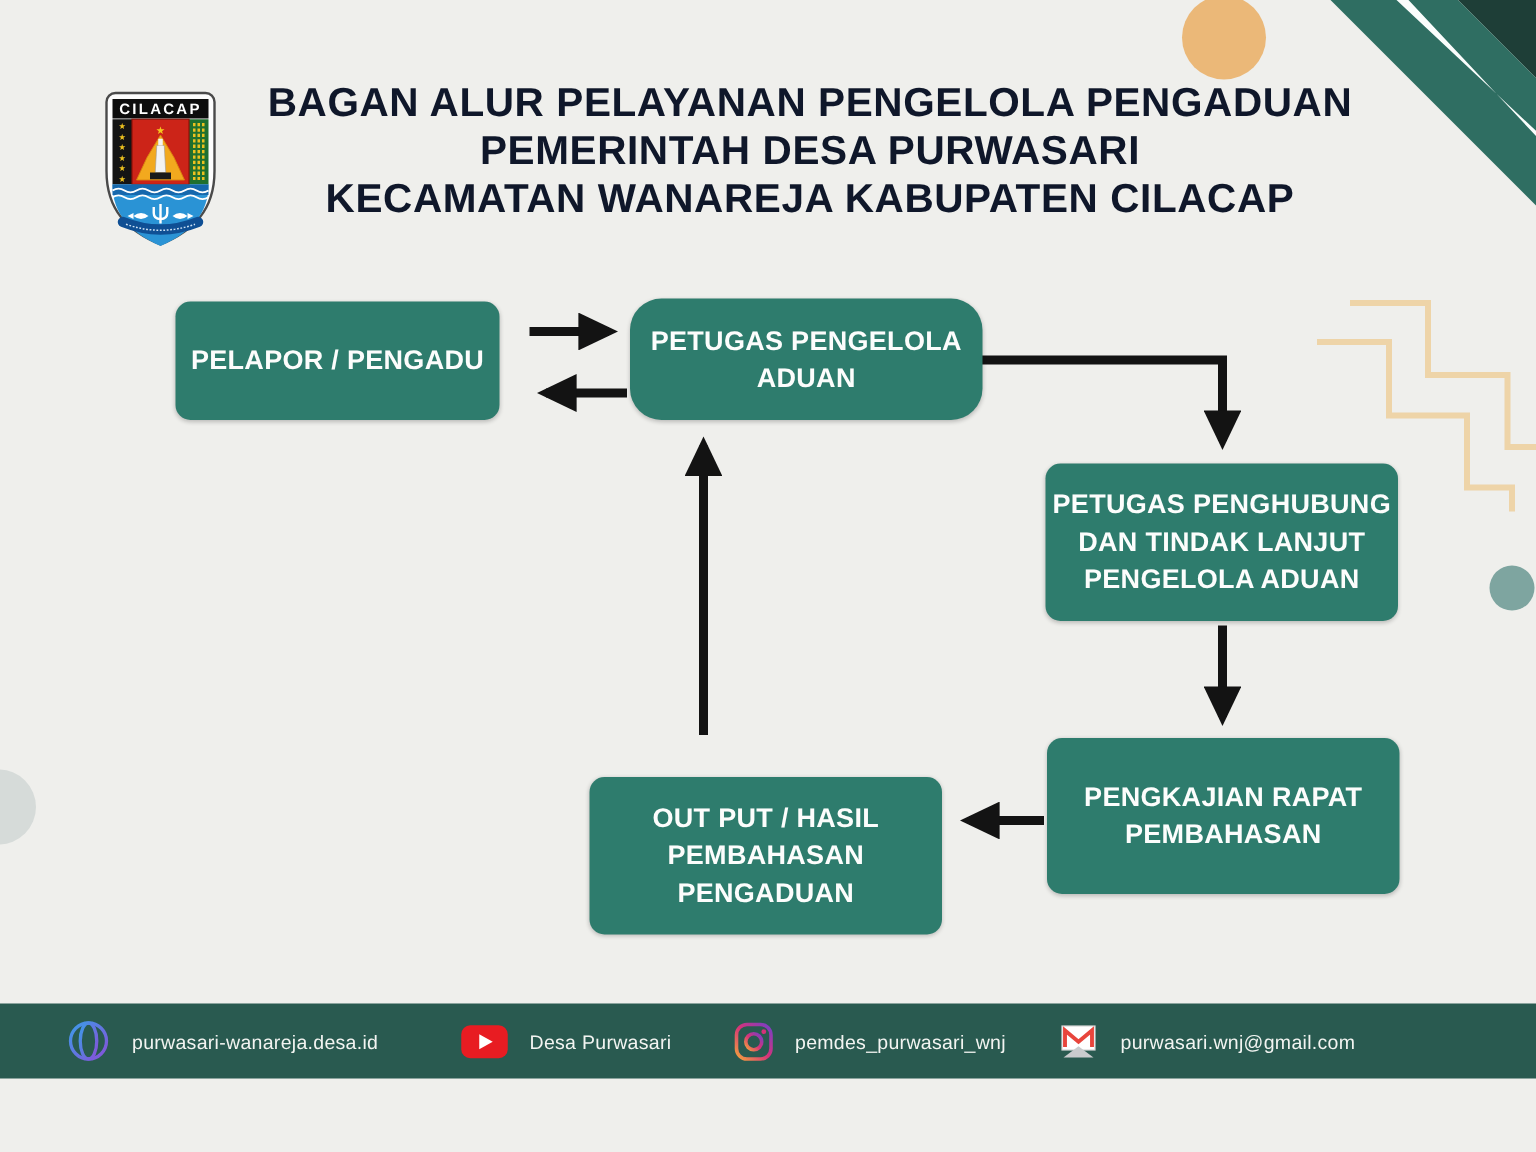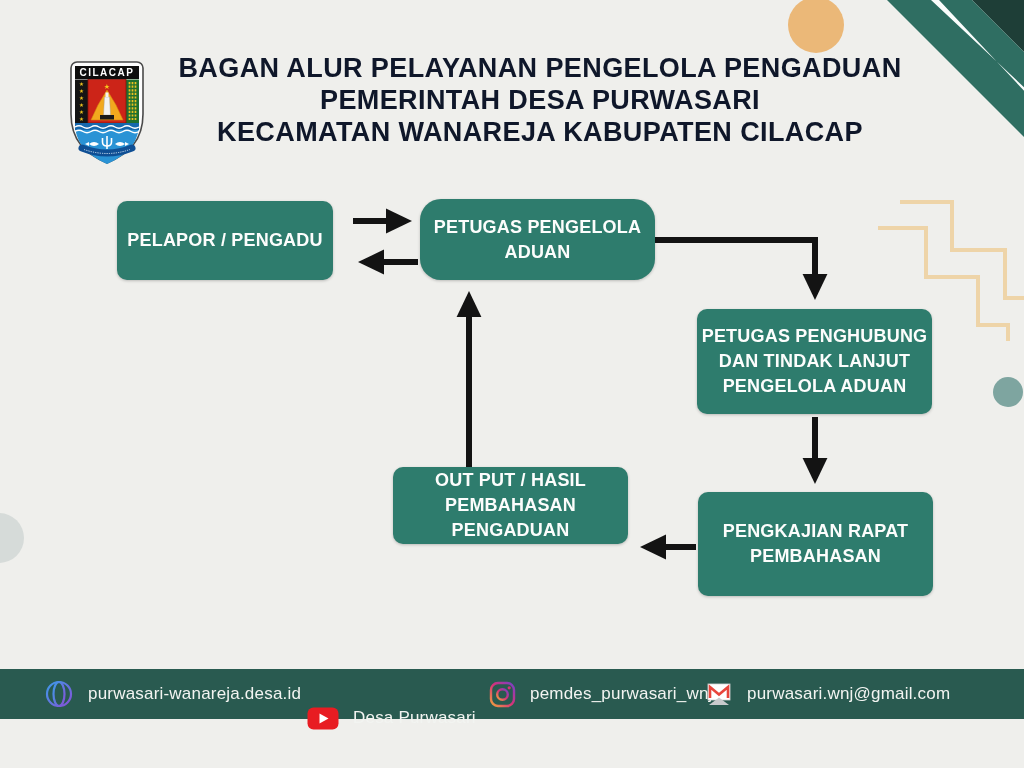--- a/index.html
+++ b/index.html
@@ -31,35 +31,35 @@
     position:absolute;background:#2e7c6d;border-radius:10px;
     color:#fcfdfc;font-weight:bold;font-size:18px;line-height:25px;
     display:flex;align-items:center;justify-content:center;
     text-align:center;white-space:pre-line;letter-spacing:.2px;
     box-shadow:0 1px 3px rgba(0,0,0,.22);
   }
   #node-pelapor{left:117px;top:201px;width:216px;height:79px;}
   #node-pengelola{left:420px;top:199px;width:235px;height:81px;border-radius:21px;}
   #node-penghubung{left:697px;top:309px;width:235px;height:105px;}
   #node-pengkajian{left:698px;top:492px;width:235px;height:104px;}
-  #node-output{left:393px;top:467px;width:235px;height:77px;}
+  #node-output{left:393px;top:518px;width:235px;height:105px;}
   .arrows{position:absolute;left:0;top:0;pointer-events:none;}
 
   
   .footer{
     position:absolute;left:0;top:669px;width:1024px;height:50px;
     background:#295a50;
   }
   .fitem{
     position:absolute;top:0;height:50px;display:flex;align-items:center;
-    gap:14px;color:#f2f4f1;font-size:17px;letter-spacing:.2px;
+    gap:14px;color:#f2f4f1;font-size:13px;letter-spacing:.2px;
   }
   .fitem .ficon{display:flex;align-items:center;}
   #fitem-web{left:44px;}
-  #fitem-youtube{left:307px;margin-top:24px;}
+  #fitem-youtube{left:307px;}
   #fitem-instagram{left:489px;}
   #fitem-gmail{left:705px;}
 </style>
 </head>
 <body>
 
 <div id="stage">
 
   <svg class="corner-svg" width="200" height="200" viewBox="0 0 200 200">
     <polygon points="113,0 200,0 200,87" fill="#1e3e37"></polygon>

